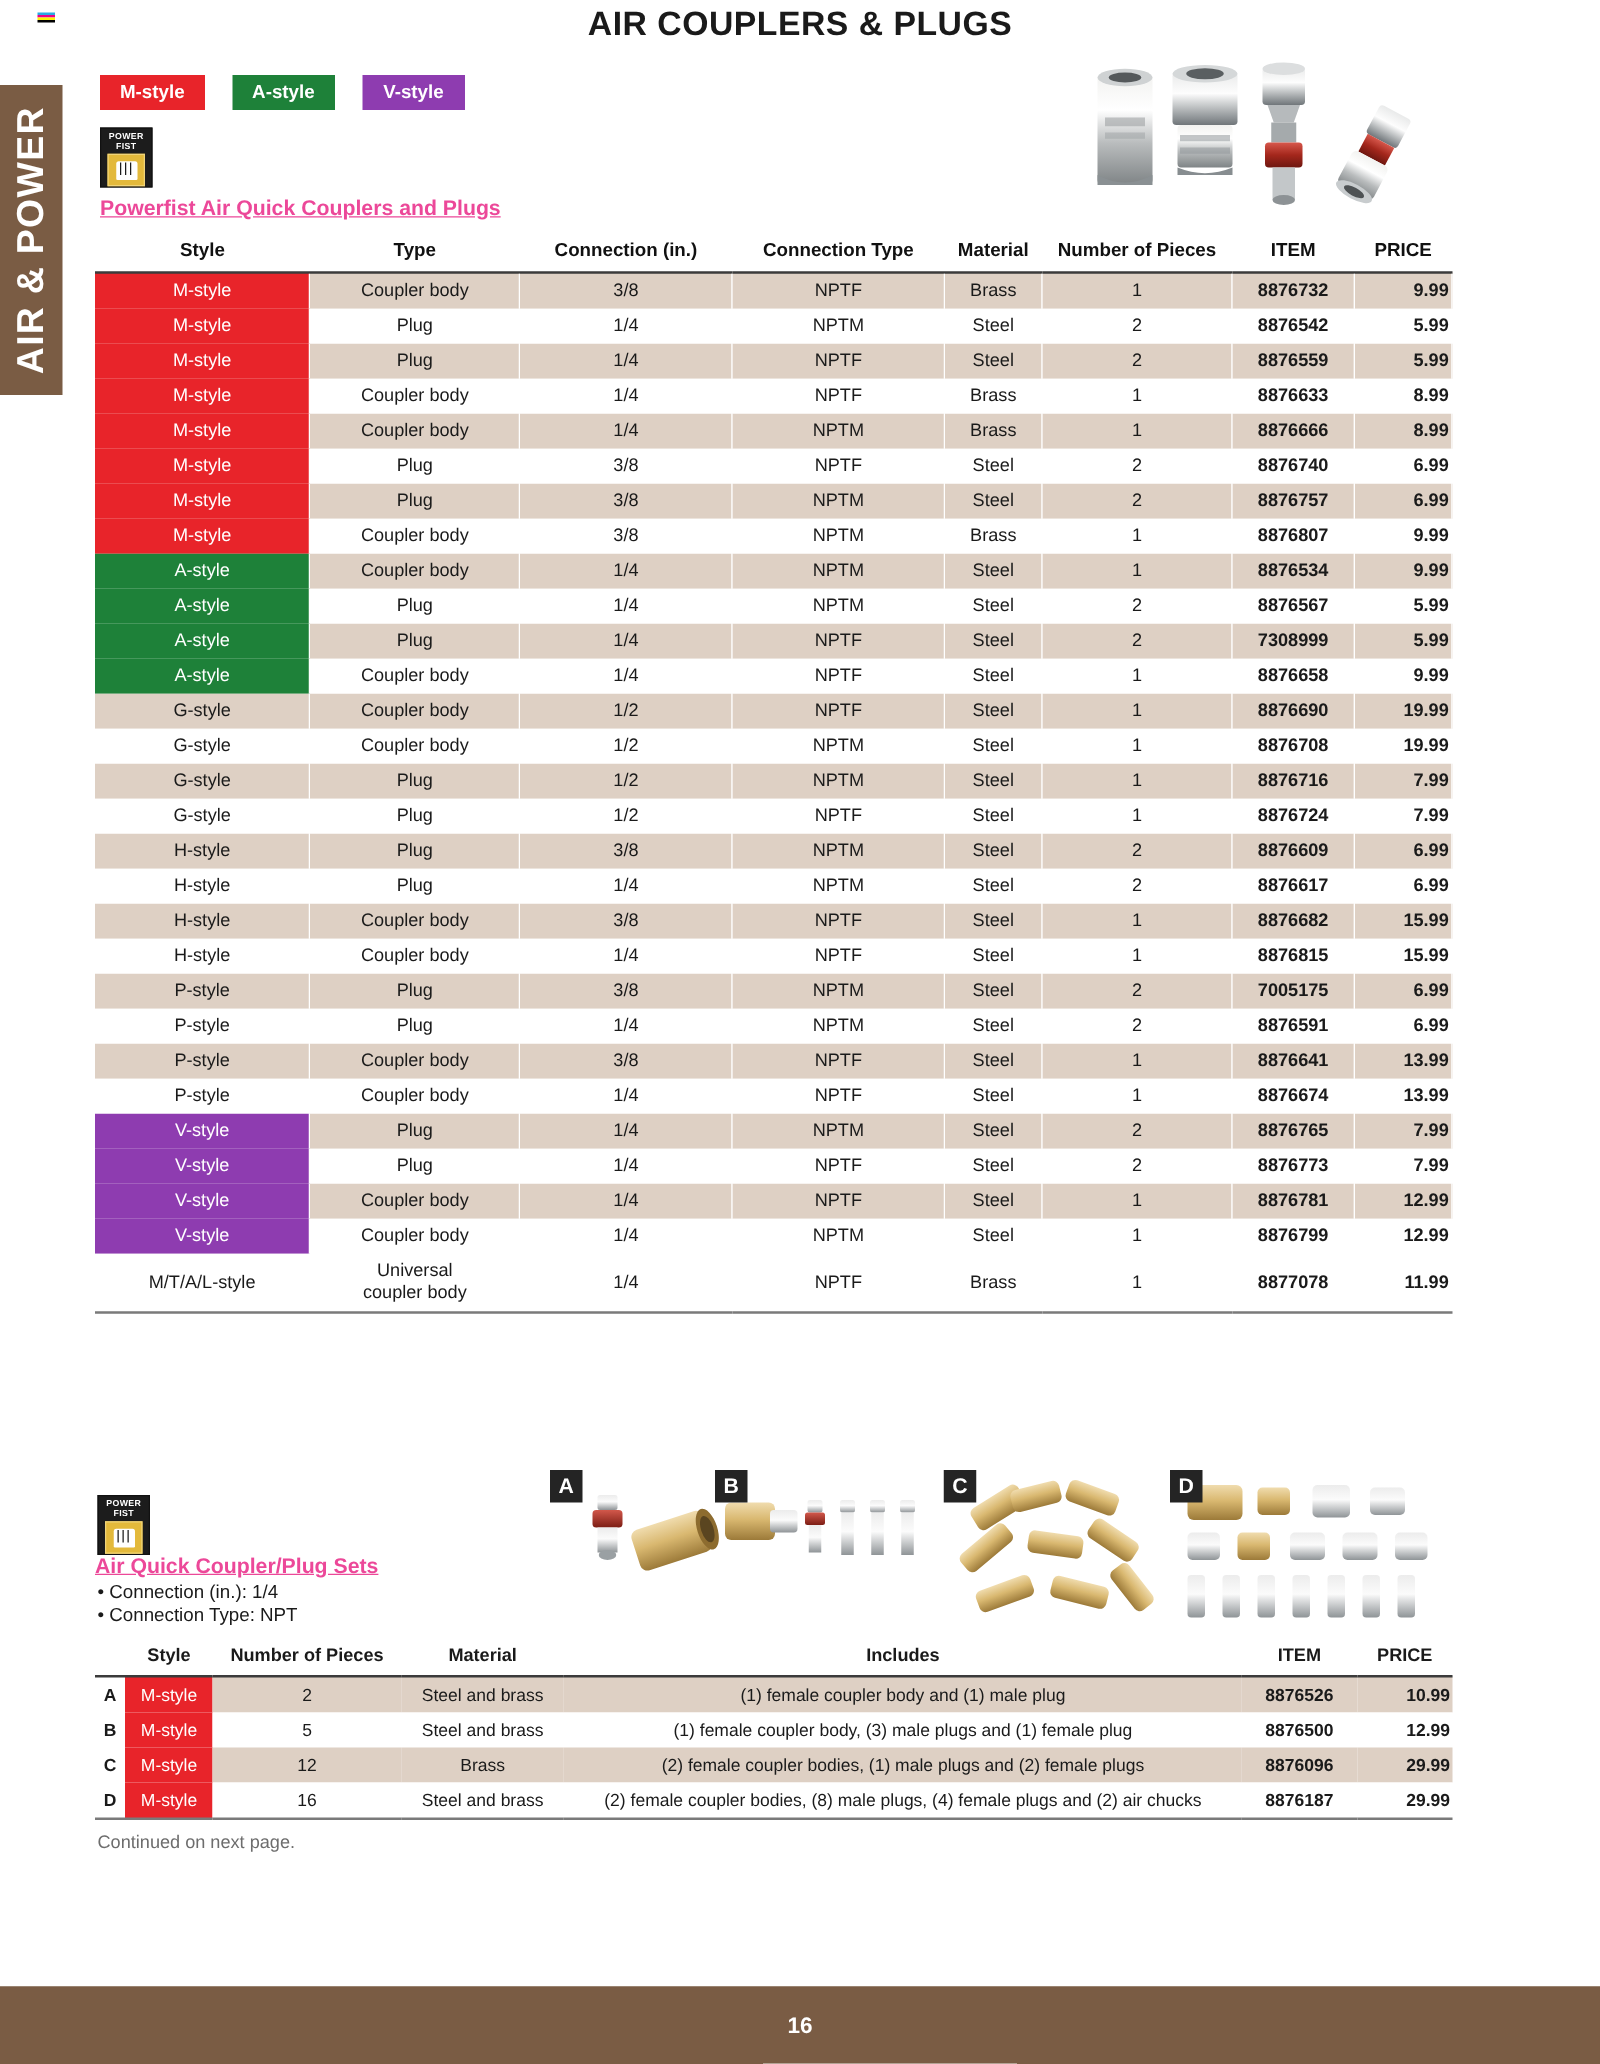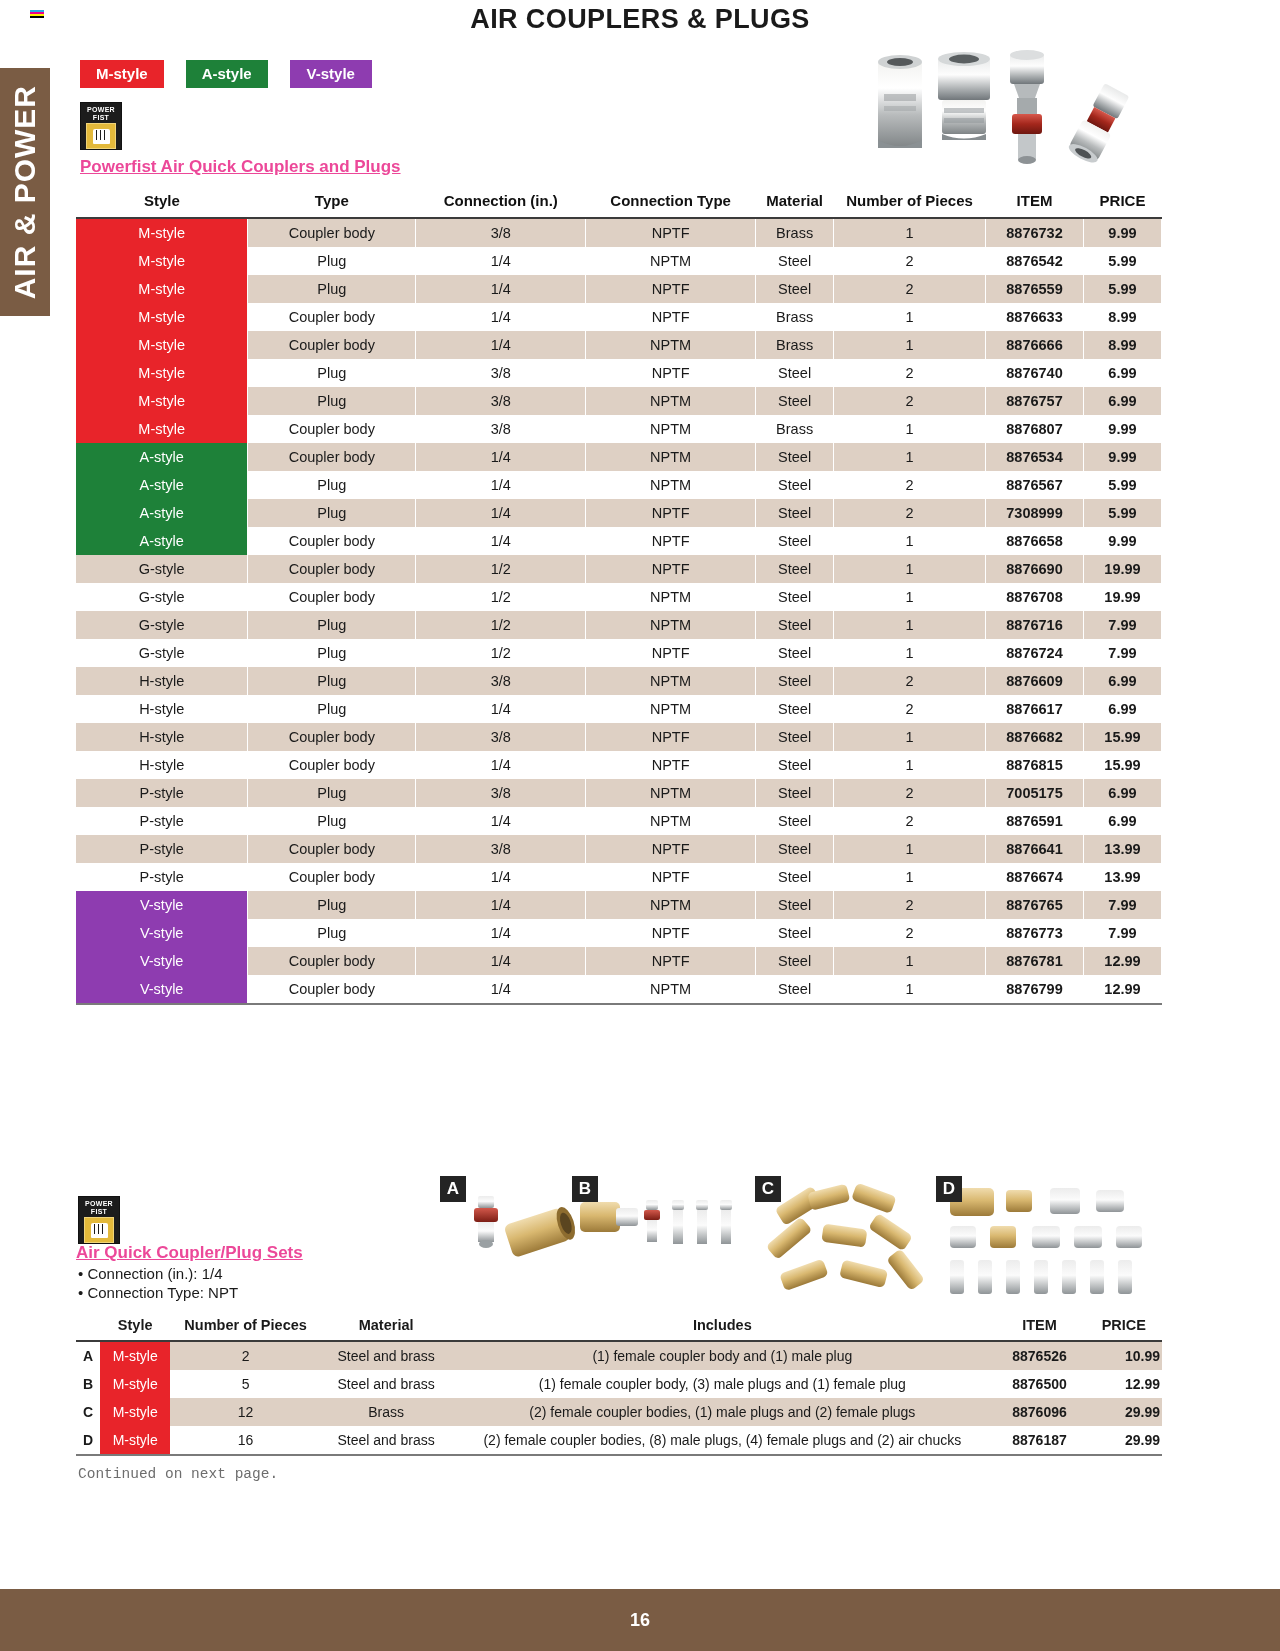--- a/index.html
+++ b/index.html
@@ -99,21 +99,21 @@
     text-align: center; padding: 6px 2px; color: #1a1a1a;
     border-right: 1.5px solid #ffffff;
   }
   .main-table tbody tr.alt td { background: #ded0c4; }
   .main-table tbody tr.plain td { background: #ffffff; }
   .main-table tbody td.styled {
     color: #ffffff; font-weight: normal;
     border-right: 1.5px solid #ffffff;
   }
   .main-table tbody td.item { font-weight: bold; }
-  .main-table tbody td.price { font-weight: bold; text-align: center; margin-top: 38px; }
+  .main-table tbody td.price { font-weight: bold; text-align: right; margin-top: 38px; }
   .main-table tbody tr:last-child td { border-bottom: 2px solid #7a7a7a; }
   .c-style { width: 172px; }
   .c-type  { width: 168px; }
   .c-conn  { width: 170px; }
   .c-ctype { width: 170px; }
   .c-mat   { width: 78px; }
   .c-pcs   { width: 152px; }
   .c-item  { width: 98px; }
   .c-price { width: 78px; }
   .two-line { line-height: 17px; }
@@ -152,21 +152,21 @@
   .sets-table td.item { font-weight: bold; }
   .sets-table td.price { font-weight: bold; text-align: right; }
   .sets-table tbody tr:last-child td { border-bottom: 2px solid #7a7a7a; }
   .s-pcs { width: 150px; }
   .s-mat { width: 130px; }
   .s-inc { width: 540px; }
   .s-item { width: 92px; }
   .s-price { width: 76px; }
 
   .cont-note {
-    position: absolute; left: 78px; top: 1466px; font-size: 14.5px; color: #6d6d6d; font-family: Liberation Mono, monospace;
+    position: absolute; left: 78px; top: 1466px; font-size: 14.5px; color: #6d6d6d;
   }
 
   
   .footer-bar {
     position: absolute; left: 0; bottom: 0; width: 1280px; height: 62px;
     background: #7a5c44; display:flex; align-items:center; justify-content:center;
   }
   .footer-bar span { color: #fff; font-weight: bold; font-size: 18px; }
 
   
@@ -559,20 +559,30 @@
         </tr>
         <tr class="plain">
           <td class="styled" style="background: rgb(142, 60, 176); color: rgb(255, 255, 255);">V-style</td>
           <td>Coupler body</td>
           <td>1/4</td>
           <td>NPTM</td>
           <td>Steel</td>
           <td>1</td>
           <td class="item">8876799</td>
           <td class="price">12.99</td>
+        </tr>
+        <tr class="plain">
+          <td class="">M/T/A/L-style</td>
+          <td class=" two-line">Universal<br>coupler body</td>
+          <td>1/4</td>
+          <td>NPTF</td>
+          <td>Brass</td>
+          <td>1</td>
+          <td class="item">8877078</td>
+          <td class="price">11.99</td>
         </tr>
       </tbody>
   </table>
 
   <div class="pf-logo logo2">
     <div class="pf-txt">POWER</div>
     <div class="pf-txt">FIST</div>
     <div class="pf-badge">
         <div class="pf-fist"></div>
       </div>

